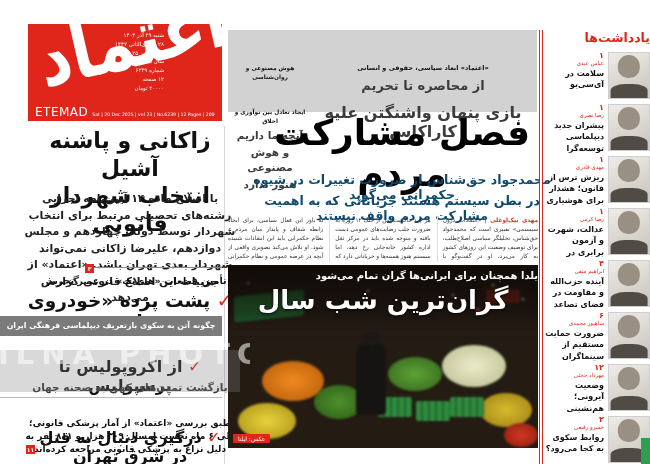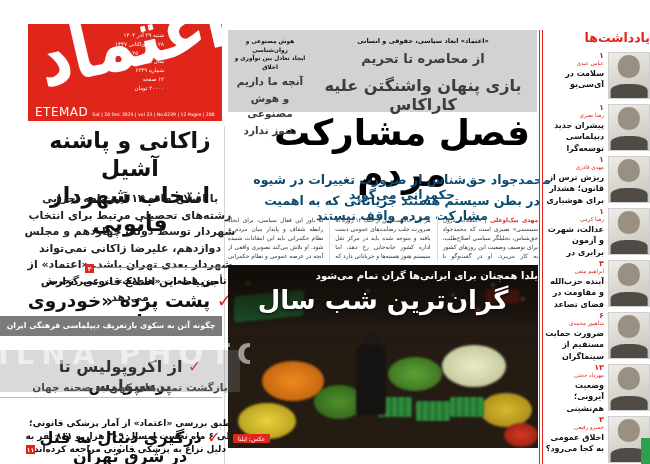--- a/index.html
+++ b/index.html
@@ -44,21 +44,21 @@
   .wm-box{left:64px;top:365px;width:172px;height:24px;background:rgba(252,252,252,.92);
       color:#1a1a1a;font-size:13px;line-height:24px;padding:0 6px;z-index:6;direction:ltr;
       font-family:"DejaVu Sans",sans-serif;box-sizing:border-box;}
   .a4-lead{left:2px;top:401px;width:218px;font-size:9px;font-weight:700;line-height:1.45;color:#111;margin-top:16px;}
   .a4-title{left:0;top:428px;width:222px;font-size:16px;font-weight:800;line-height:1.2;color:#111;}
 
   
   .graybox{background:#d2d2d2;top:30px;height:82px;box-sizing:border-box;padding-top:7px;}
   .box-ai{left:228px;width:84px;}
   .box-vz{left:309px;width:228px;}
-  .gb-kicker{font-size:6.5px;font-weight:700;color:#111;line-height:1.5;text-align:center;}
+  .gb-kicker{font-size:6.5px;font-weight:700;color:#111;line-height:1.5;text-align:center;margin-top:27px;}
   .box-ai .gb-kicker{font-size:5.8px;}
   .gb-line1{font-size:13px;font-weight:800;color:#3c3c3c;text-align:center;margin-top:4px;}
   .gb-line2{font-size:16px;font-weight:800;color:#3c3c3c;text-align:center;margin-top:10px;}
   .box-ai .ai-line{font-size:10.5px;font-weight:800;color:#3c3c3c;text-align:center;line-height:1.45;margin-top:2px;}
   .main-title{left:228px;top:112px;width:310px;font-size:36px;font-weight:900;color:#000;letter-spacing:-1px;}
   .deck{left:228px;width:310px;font-size:12.5px;font-weight:800;color:#0c4a6e;}
   .deck1{top:172px;} .deck2{top:193px;}
   .cols{left:228px;top:216px;width:310px;height:46px;display:flex;gap:6px;overflow:hidden;}
   .col{flex:1;font-size:5.8px;line-height:1.55;color:#333;text-align:justify;border-left:1px solid #ddd;padding-left:5px;}
   .col:last-child{border-left:none;padding-left:0;}
@@ -305,19 +305,19 @@
         <div class="sb-title">وضعیت آیرونی؛ هم‌نشینی نامتوازن سنت و مدرنیته!</div>
       </div>
     </div>
     <div class="sb-item">
       <div class="sb-photo">
           <div class="face"></div>
         </div>
       <div class="sb-text">
         <div class="sb-num">۲</div>
         <div class="sb-author">خسرو رفیعی</div>
-        <div class="sb-title">اخلاق عمومی به کجا می‌رود؟</div>
+        <div class="sb-title">روابط سکوی به کجا می‌رود؟</div>
       </div>
     </div>
   </div>
 
   <div class="abs corner-green"></div>
 </div>
 
 </body></html>

